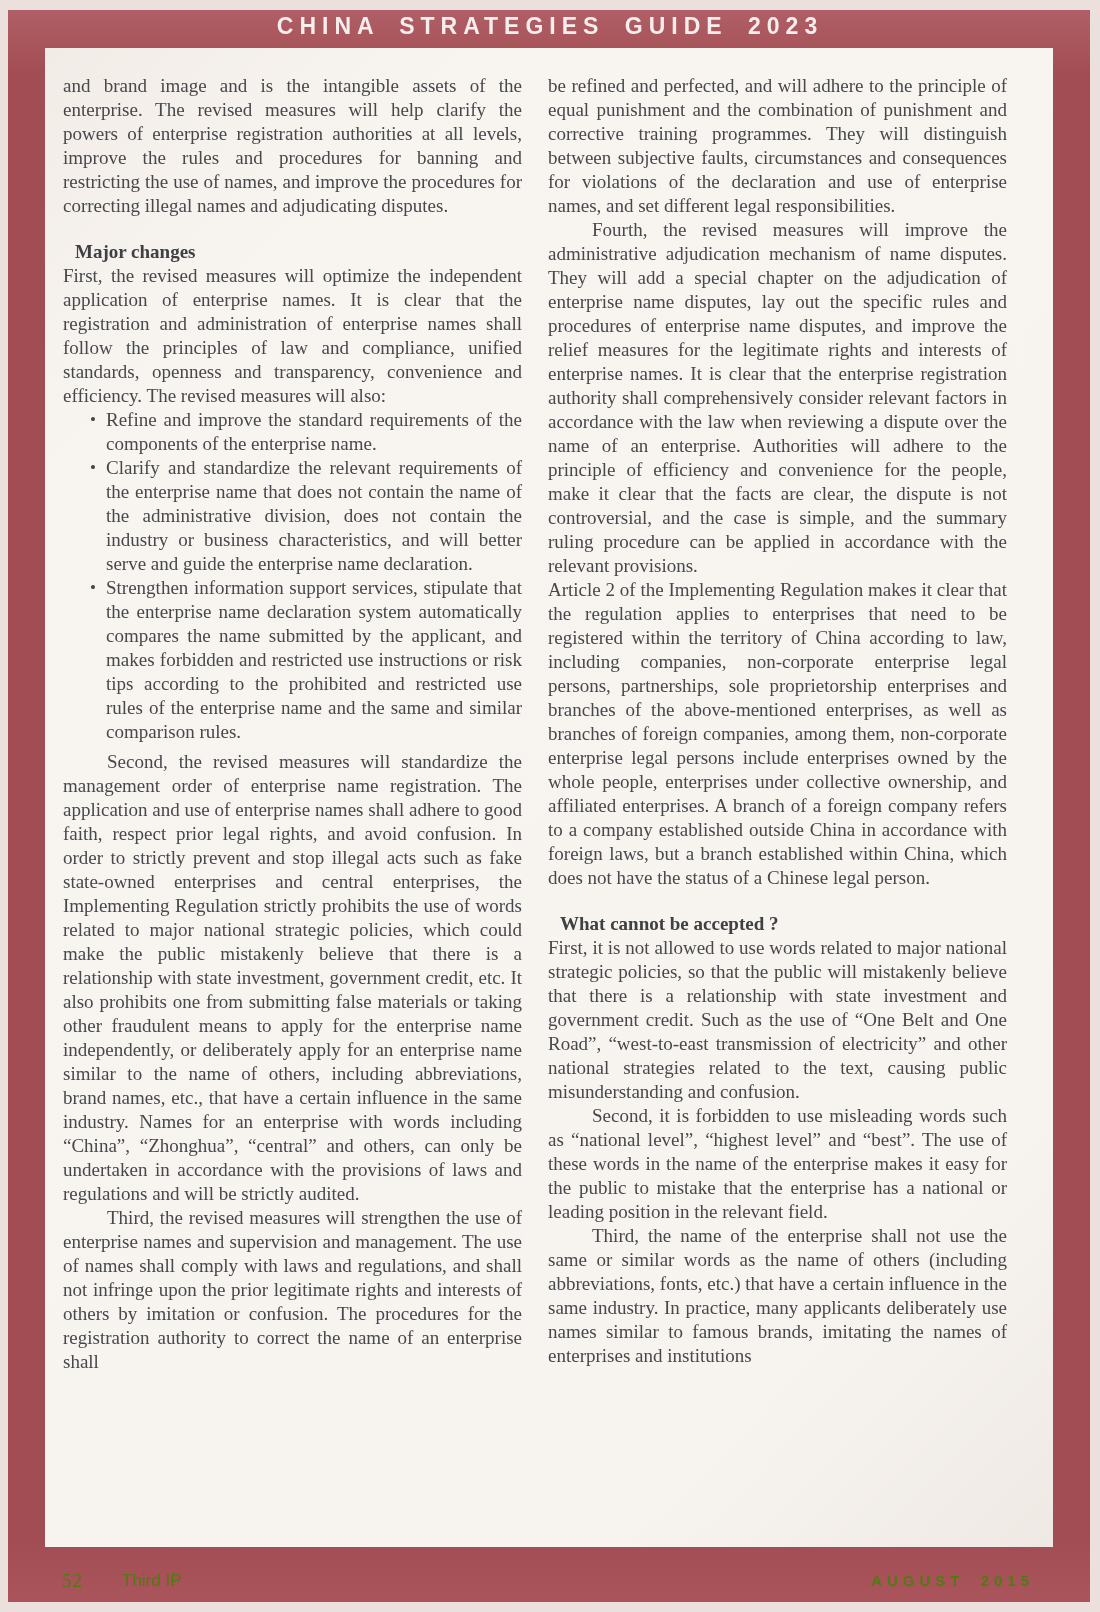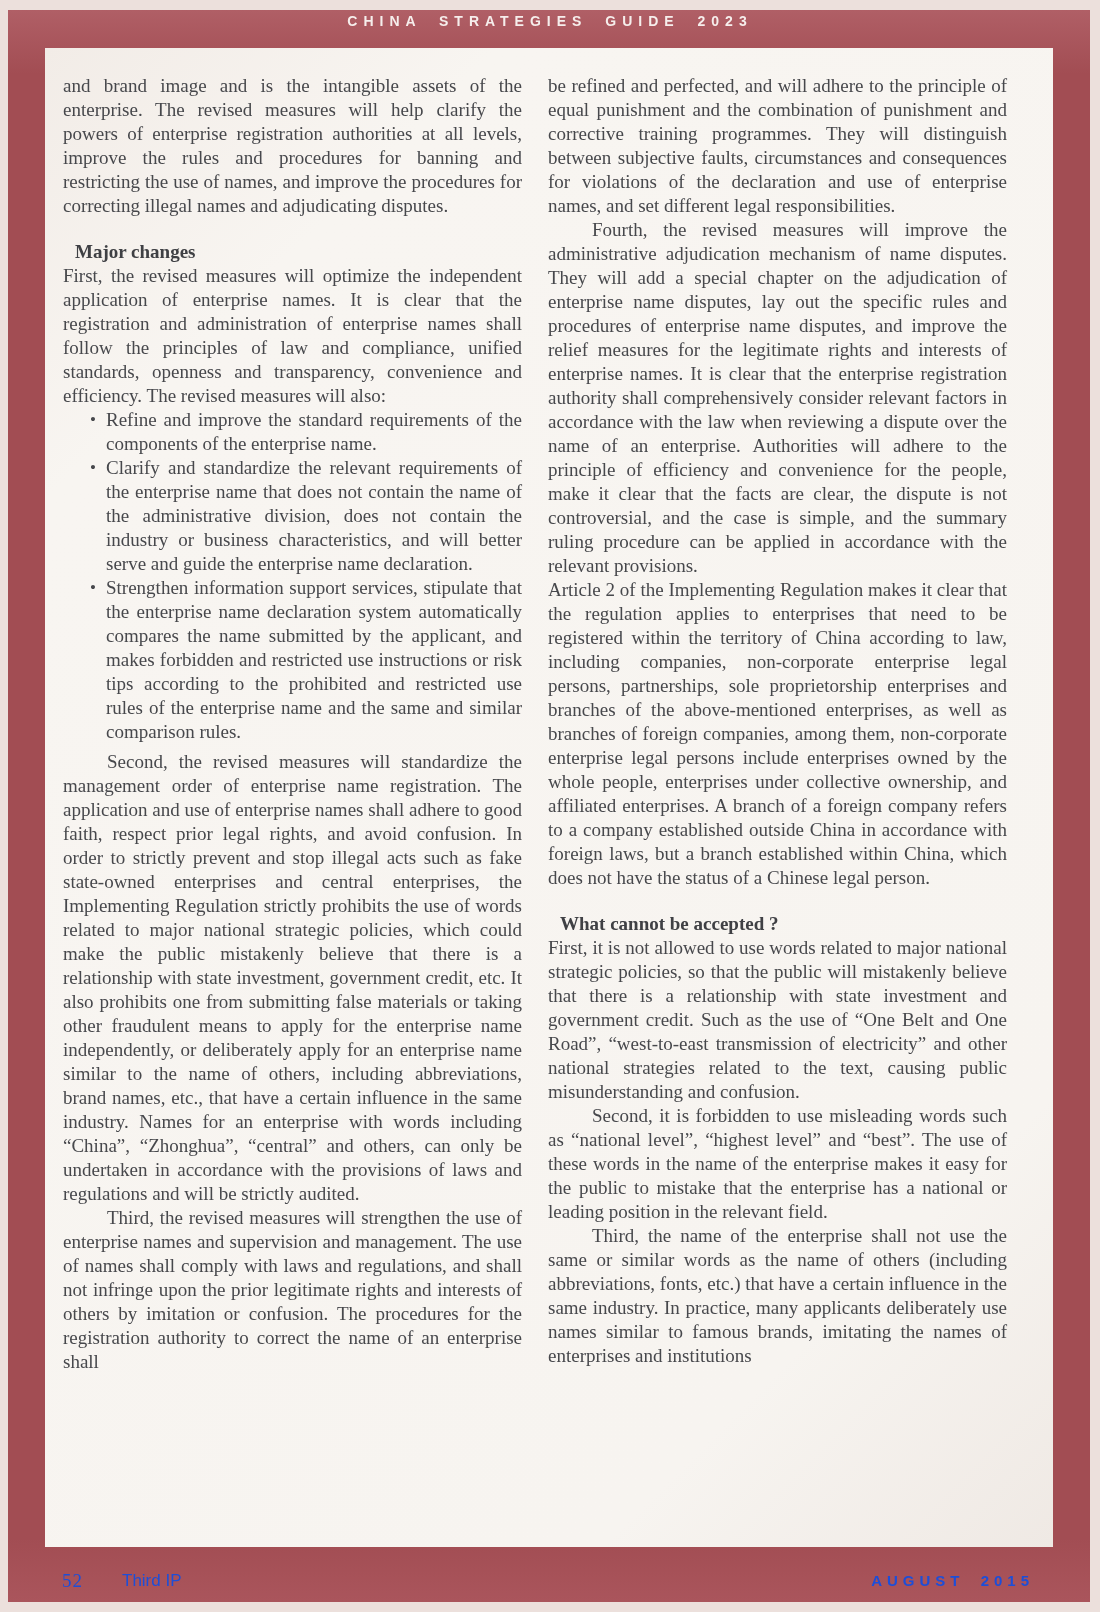--- a/index.html
+++ b/index.html
@@ -15,21 +15,21 @@
   .frame{
     position:absolute;left:8px;top:10px;width:1082px;height:1592px;
     background:linear-gradient(180deg,#b05f66 0%, var(--frame-red,#a24d53) 4%, var(--frame-red,#a24d53) 96%, #aa555c 100%);
   }
   .header-title{
     position:absolute;left:0;top:13px;width:1100px;
     text-align:center;
     color:#f6eeec;
     font-family:"Liberation Sans", sans-serif;
     font-weight:bold;
-    font-size:14px;
+    font-size:23px;
     letter-spacing:6px;
     word-spacing:8px;
   }
   .sheet{
     position:absolute;left:45px;top:48px;width:1008px;height:1499px;
     background:linear-gradient(135deg,#f2ece7 0%, #f8f5f1 18%, #f7f4f0 82%, #efe9e4 100%);
     overflow:hidden;
     box-sizing:border-box;
     padding:26px 46px 0 18px;
   }
@@ -60,21 +60,21 @@
   }
   ul.bullets li{position:relative;margin:0;}
   ul.bullets li::before{
     content:"•";
     position:absolute;
     left:-16px;top:0;
     font-size:17px;
   }
   .footer{
     position:absolute;left:0;top:1566px;width:1100px;height:36px;
-    color:#1d4ed8;
+    color:#4d7c0f;
     font-family:"Liberation Sans", sans-serif;
   }
   .footer .page-number{
     position:absolute;left:62px;top:4px;
     font-family:"Liberation Serif", serif;
     font-size:19px;
     letter-spacing:1px;
   }
   .footer .publication{
     position:absolute;left:122px;top:5px;

